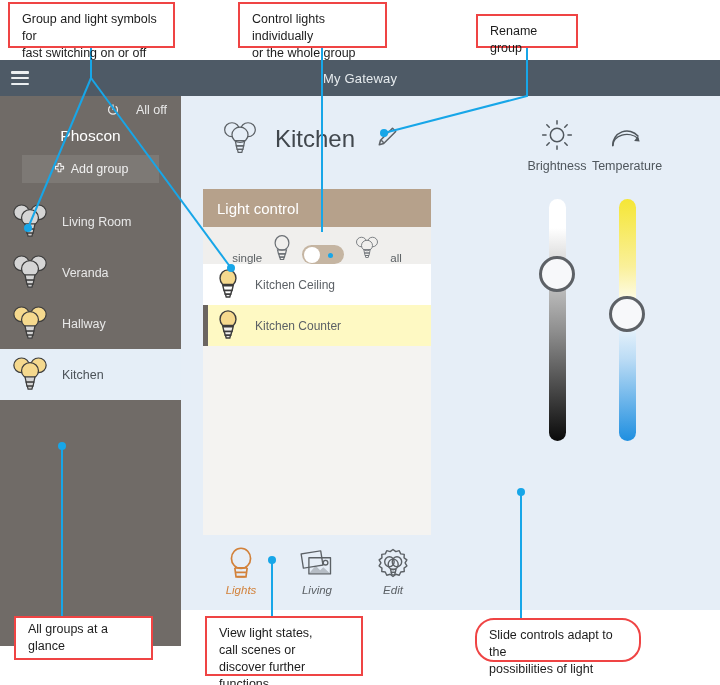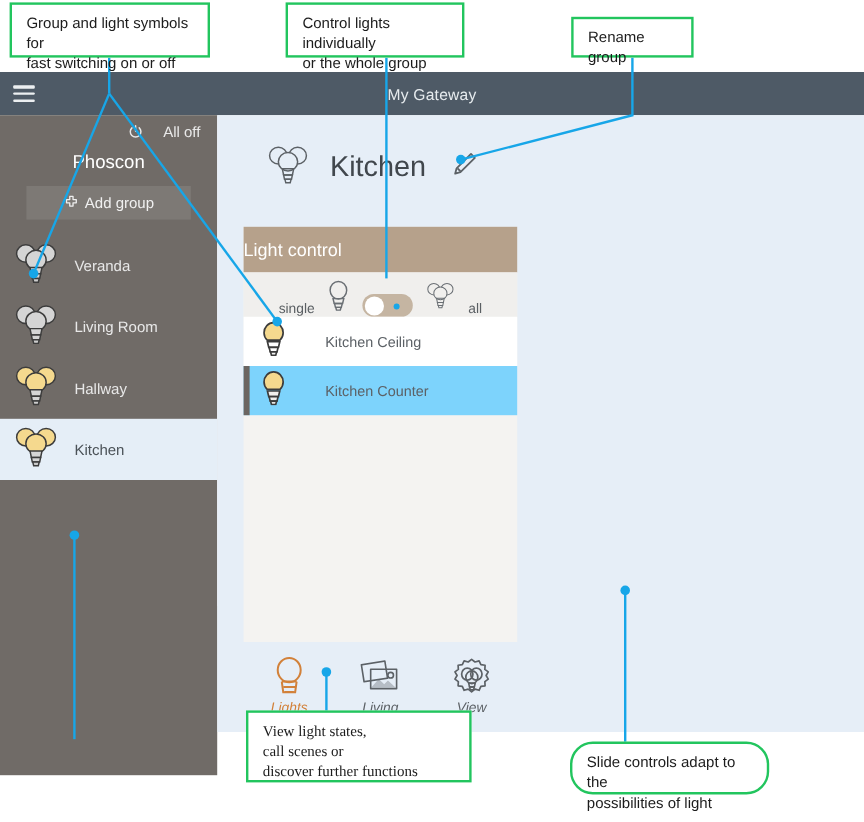--- a/index.html
+++ b/index.html
@@ -11,21 +11,21 @@
     overflow:hidden;
   }
   #stage{position:absolute;left:0;top:0;width:720px;height:685px;}
 
   
   #connectors{position:absolute;left:0;top:0;width:720px;height:685px;pointer-events:none;z-index:40;}
 
   
   .callout{
     position:absolute;z-index:50;
-    background:#ffffff;border:2px solid #22c55e;
+    background:#ffffff;border:2px solid #ef4444;
     box-sizing:border-box;
     font-size:12.5px;line-height:17px;color:#1c1c1c;
     padding:7px 12px;
   }
 
   
   #app{position:absolute;left:0;top:60px;width:720px;height:478px;z-index:10;}
 
   .topbar{
     position:absolute;left:0;top:0;width:720px;height:36px;
@@ -84,21 +84,21 @@
   .grouphead{position:absolute;left:38px;top:22px;display:flex;align-items:center;gap:14px;}
   .grouphead .gname{font-size:24px;color:#41474d;font-weight:400;}
 
   
   .card{
     position:absolute;left:22px;top:93px;width:228px;height:346px;
     background:#f4f3f1;
   }
   .cardhead{
     height:38px;background:#b6a18b;color:#ffffff;
-    display:flex;align-items:center;
+    display:flex;align-items:center;padding-left:14px;
     font-size:15px;box-sizing:border-box;
   }
   .switchrow{
     height:37px;background:#f0efed;
     display:flex;align-items:flex-end;justify-content:center;gap:9px;
     box-sizing:border-box;
   }
   .switchrow .sw-lab{font-size:11.5px;color:#5a5f63;}
   .toggle{
     width:42px;height:19px;border-radius:10px;background:#c5b5a2;
@@ -106,23 +106,23 @@
   }
   .toggle .knob{
     position:absolute;left:1.5px;top:1.5px;width:16px;height:16px;
     border-radius:50%;background:#ffffff;
   }
   .toggle .dotc{
     position:absolute;right:11px;top:7.5px;width:5px;height:5px;border-radius:50%;background:#17a6e8;
   }
   .lightrow{
     height:41px;display:flex;align-items:center;position:relative;
-    padding-left:12px;box-sizing:border-box;background:#ffffff;gap:16px;
-  }
-  .lightrow.alt{background:#7dd3fc;}
+    padding-left:12px;box-sizing:border-box;background:#ffffff;
+  }
+  .lightrow.alt{background:#fef9c3;}
   .lightrow .lbar{position:absolute;left:0;top:0;width:5px;height:41px;background:#6b6561;}
   .lightrow .llabel{font-size:12px;color:#5c6166;margin-left:14px;}
 
   
   .slider-area{position:absolute;left:268px;top:18px;width:240px;height:470px;}
   .sl-col{position:absolute;top:0;width:100px;text-align:center;}
   .sl-col .sl-ico{height:38px;display:flex;align-items:flex-end;justify-content:center;}
   .sl-col .sl-lab{font-size:12.5px;color:#4f565c;margin-top:7px;}
   .track{
     position:absolute;width:17px;border-radius:9px;
@@ -186,37 +186,37 @@
               <g stroke="#3c3c3c" stroke-width="1.6" fill="#d5d5d5">
                 <ellipse cx="17" cy="16" rx="10" ry="9.5"></ellipse>
                 <ellipse cx="39" cy="16" rx="10" ry="9.5"></ellipse>
                 <ellipse cx="28" cy="23" rx="11" ry="10.5"></ellipse>
                 <path d="M21.5 31 h13 l-1.5 7 h-10 z" fill="#d5d5d5"></path>
                 <path d="M23 38 h10 l-1 5 h-8 z" fill="#d5d5d5"></path>
                 <path d="M24.5 43 h7 l-1 4 h-5 z" fill="#cccccc"></path>
               </g>
             </svg>
           </span>
-          <span class="glabel">Veranda</span>
+          <span class="glabel">Living Room</span>
         </div>
 
         <div class="grow">
           <span>
             <svg width="44" height="40" viewBox="0 0 56 52">
               <g stroke="#3c3c3c" stroke-width="1.6" fill="#d5d5d5">
                 <ellipse cx="17" cy="16" rx="10" ry="9.5"></ellipse>
                 <ellipse cx="39" cy="16" rx="10" ry="9.5"></ellipse>
                 <ellipse cx="28" cy="23" rx="11" ry="10.5"></ellipse>
                 <path d="M21.5 31 h13 l-1.5 7 h-10 z" fill="#d5d5d5"></path>
                 <path d="M23 38 h10 l-1 5 h-8 z" fill="#d5d5d5"></path>
                 <path d="M24.5 43 h7 l-1 4 h-5 z" fill="#cccccc"></path>
               </g>
             </svg>
           </span>
-          <span class="glabel">Living Room</span>
+          <span class="glabel">Veranda</span>
         </div>
 
         <div class="grow">
           <span>
             <svg width="44" height="40" viewBox="0 0 56 52">
               <g stroke="#3c3c3c" stroke-width="1.6" fill="#f5d98e">
                 <ellipse cx="17" cy="16" rx="10" ry="9.5"></ellipse>
                 <ellipse cx="39" cy="16" rx="10" ry="9.5"></ellipse>
                 <ellipse cx="28" cy="23" rx="11" ry="10.5"></ellipse>
                 <path d="M21.5 31 h13 l-1.5 7 h-10 z" fill="#d5d5d5"></path>
@@ -326,20 +326,49 @@
                 <path d="M7.5 19 h11 l-1.2 5 h-8.6 z" fill="#f0efed"></path>
                 <path d="M9 24 h8 l-1 4 h-6 z" fill="#f0efed"></path>
                 <path d="M10.3 28 h5.4 l-.8 3 h-3.8 z" fill="#e8e6e3"></path>
               </g>
             </svg>
           </span>
           <span class="llabel">Kitchen Counter</span>
         </div>
       </div>
 
+      <div class="slider-area">
+
+        <div class="sl-col" style="left:58px;">
+          <div class="sl-ico">
+            <svg width="34" height="34" viewBox="0 0 32 32" fill="none" stroke="#4f565c" stroke-width="1.4" stroke-linecap="round">
+              <circle cx="16" cy="16" r="6.3"></circle>
+              <path d="M16 2.5v3.2M16 26.3v3.2M2.5 16h3.2M26.3 16h3.2M6.4 6.4l2.3 2.3M23.3 23.3l2.3 2.3M25.6 6.4l-2.3 2.3M8.7 23.3l-2.3 2.3"></path>
+            </svg>
+          </div>
+          <div class="sl-lab">Brightness</div>
+        </div>
+
+        <div class="sl-col" style="left:128px;">
+          <div class="sl-ico">
+            <svg width="38" height="30" viewBox="0 0 40 30" fill="none" stroke="#4f565c" stroke-width="1.6" stroke-linecap="round">
+              <path d="M5 24 A15 15 0 0 1 31.5 14"></path>
+              <path d="M5 24 A15 15 0 0 1 31.5 14" transform="translate(0,5.5) scale(1,0.78)"></path>
+              <path d="M31.5 14 l1.8 5.8 -5.8 -0.5 z" fill="#4f565c" stroke="none"></path>
+            </svg>
+          </div>
+          <div class="sl-lab">Temperature</div>
+        </div>
+
+        <div class="track" style="left:100px;top:85px;height:242px;background:linear-gradient(180deg,#ffffff 0%,#ffffff 12%,#8d8d8d 55%,#0a0a0a 100%);"></div>
+        <div class="thumb" style="left:90px;top:142px;"></div>
+
+        <div class="track" style="left:170px;top:85px;height:242px;background:linear-gradient(180deg,#f5e636 0%,#faf09a 28%,#ffffff 46%,#bcdcf5 66%,#1f8fe0 100%);"></div>
+        <div class="thumb" style="left:160px;top:182px;"></div>
+      </div>
 
       <div class="bottomnav">
         <div class="navitem active">
           <div class="nvi">
             <svg width="30" height="36" viewBox="0 0 26 32" fill="none" stroke="#d2813a" stroke-width="1.5">
               <ellipse cx="13" cy="11" rx="8.5" ry="9"></ellipse>
               <path d="M7.5 19.5 h11 M8.6 23.5 h8.8 M9.6 27.2 h6.8"></path>
               <path d="M7.5 19.5 l1.1 8 h8.8 l1.1 -8"></path>
             </svg>
           </div>
@@ -360,21 +389,21 @@
           <div class="nvi">
             <svg width="34" height="34" viewBox="0 0 36 36" fill="none" stroke="#5c6166" stroke-width="1.5" stroke-linejoin="round">
               <path d="M18 2.6 l3 2.3 3.6 -1 1.6 3.4 3.7 .5 -.2 3.7 3 2.2 -1.9 3.2 1.9 3.2 -3 2.2 .2 3.7 -3.7 .5 -1.6 3.4 -3.6 -1 -3 2.3 -3 -2.3 -3.6 1 -1.6 -3.4 -3.7 -.5 .2 -3.7 -3 -2.2 1.9 -3.2 -1.9 -3.2 3 -2.2 -.2 -3.7 3.7 -.5 1.6 -3.4 3.6 1 z"></path>
               <ellipse cx="14.2" cy="15.6" rx="5" ry="5.3"></ellipse>
               <ellipse cx="22.2" cy="15.6" rx="5" ry="5.3"></ellipse>
               <ellipse cx="18.2" cy="18.4" rx="5.3" ry="5.6"></ellipse>
               <path d="M15.4 23.6 h5.8 l-.8 3.3 h-4.2 z"></path>
               <path d="M16.2 26.9 h4.2 l-.6 2.6 h-3 z"></path>
             </svg>
           </div>
-          <div class="nvl">View</div>
+          <div class="nvl">Edit</div>
         </div>
       </div>
 
     </div>
   </div>
 
   <svg id="connectors">
     <g stroke="#17a6e8" stroke-width="2" fill="none">
 
       <path d="M91 48 V78"></path>
@@ -408,22 +437,25 @@
 
   <div class="callout" style="left:238px;top:2px;width:149px;height:46px;">
     <span style="white-space:pre-line;">Control lights individually
 or the whole group</span>
   </div>
 
   <div class="callout" style="left:476px;top:14px;width:102px;height:34px;display:flex;">
     <span style="white-space:pre-line;">Rename group</span>
   </div>
 
-
-  <div class="callout" style="left:205px;top:592px;width:188px;height:60px;font-family:Liberation Serif, serif;">
+  <div class="callout" style="left:14px;top:616px;width:139px;height:44px;display:flex;align-items:center;">
+    <span style="white-space:pre-line;">All groups at a glance</span>
+  </div>
+
+  <div class="callout" style="left:205px;top:616px;width:158px;height:60px;">
     <span style="white-space:pre-line;">View light states,
 call scenes or
 discover further functions</span>
   </div>
 
   <div class="callout" style="left:475px;top:618px;width:166px;height:44px;border-radius:19px;">
     <span style="white-space:pre-line;">Slide controls adapt to the
 possibilities of light</span>
   </div>
 

